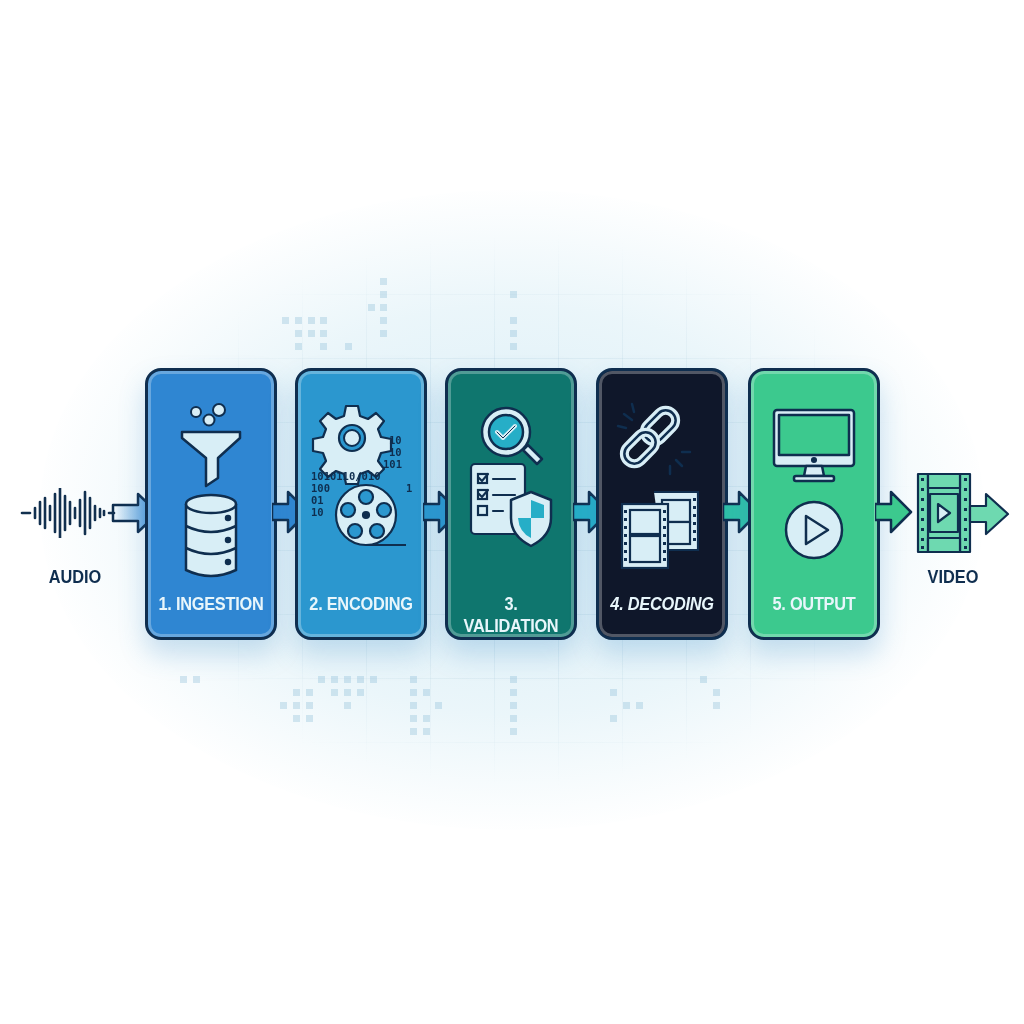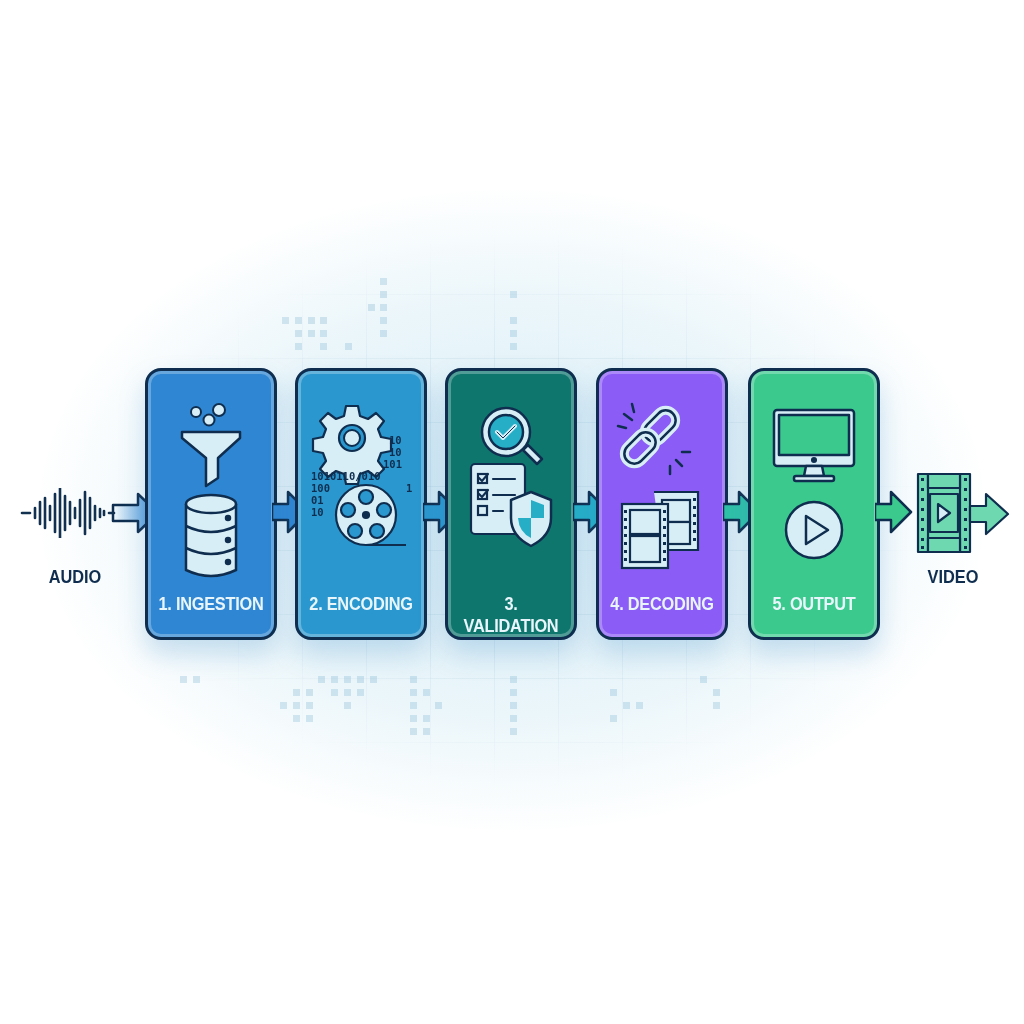--- a/index.html
+++ b/index.html
@@ -237,21 +237,21 @@
       </g>
     </svg>
   </div>
   <div class="label">3. VALIDATION</div>
 </div>
 
 <svg class="connector" style="left:573px" viewBox="0 0 40 44">
     <path d="M0 14 H16 V2 L36 22 L16 42 V30 H0 Z" fill="#26aec7" stroke="#0f2e4f" stroke-width="2.5" stroke-linejoin="round"></path>
   </svg>
 
-<div class="stage" style="left:596px;background:#8b5cf6;">
+<div class="stage" style="left:596px;background:#0f172a;font-style:italic;">
   <div class="icon-area">
     <svg width="120" height="180" viewBox="0 0 120 180">
       <g stroke="#0f2e4f" stroke-width="2.5" stroke-linecap="round">
         <rect x="48" y="8" width="20" height="36" rx="10" transform="rotate(45 58 26)" fill="none" stroke="#d8eef6" stroke-width="9"></rect>
         <rect x="48" y="8" width="20" height="36" rx="10" transform="rotate(45 58 26)" fill="none"></rect>
         <rect x="28" y="30" width="20" height="36" rx="10" transform="rotate(45 38 48)" fill="none" stroke="#d8eef6" stroke-width="9"></rect>
         <rect x="28" y="30" width="20" height="36" rx="10" transform="rotate(45 38 48)" fill="none"></rect>
         <line x1="22" y1="14" x2="30" y2="20"></line>
           <line x1="16" y1="26" x2="24" y2="28"></line>
           <line x1="30" y1="4" x2="32" y2="12"></line>

